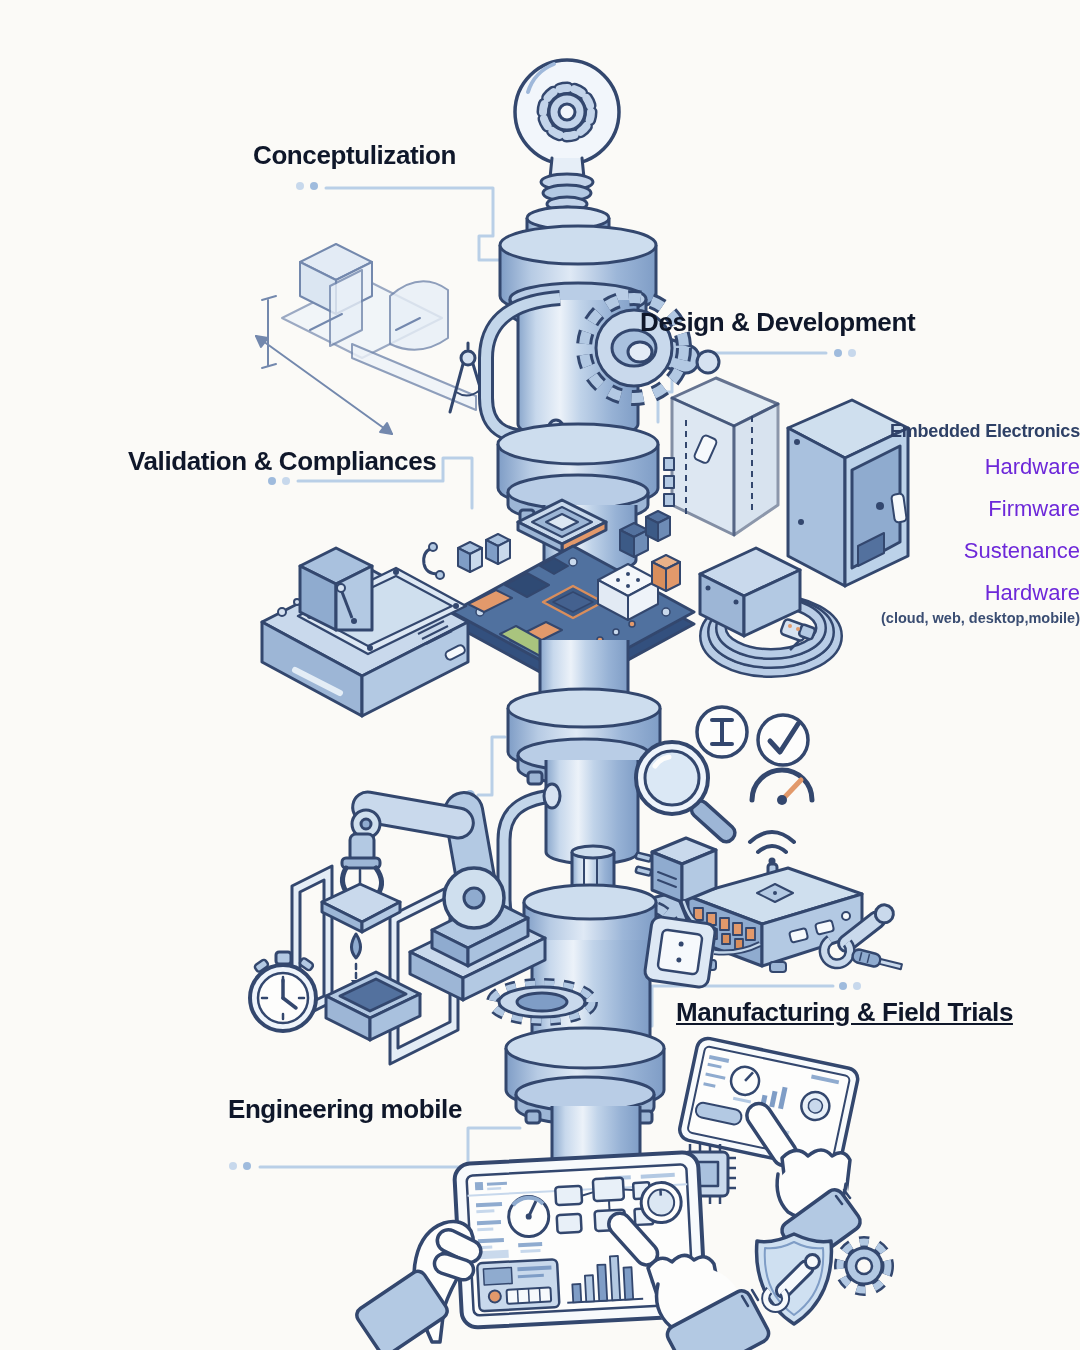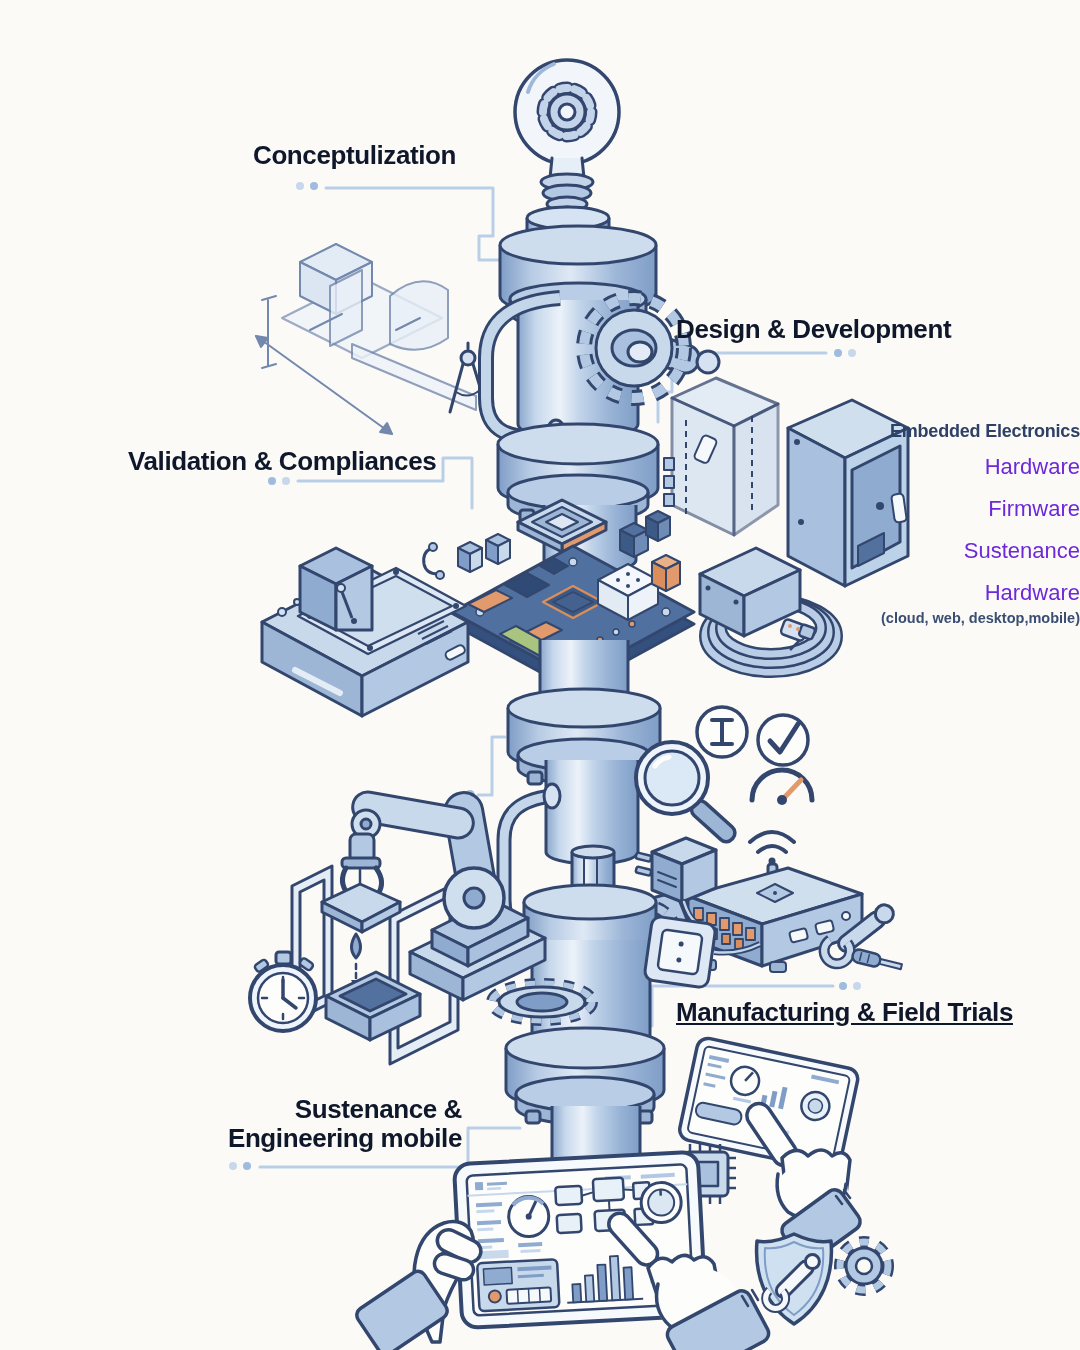--- a/index.html
+++ b/index.html
@@ -610,25 +610,24 @@
 </g>
 <g>
   <circle cx="864" cy="1266" r="24" fill="none" stroke="#33476e" stroke-width="12" stroke-dasharray="9 9"></circle>
   <circle cx="864" cy="1266" r="24" fill="none" stroke="#b3c9e3" stroke-width="7" stroke-dasharray="9 9"></circle>
   <circle cx="864" cy="1266" r="18" fill="#b3c9e3" stroke="#33476e" stroke-width="3"></circle>
   <circle cx="864" cy="1266" r="8" fill="#fbfaf7" stroke="#33476e" stroke-width="2.5"></circle>
 </g>
 </svg>
 
 <div class="stage" style="left:253px;top:140px;">Conceptulization</div>
-<div class="stage" style="left:676px;top:307px;margin-top:7px;">Design &amp; Development</div>
+<div class="stage" style="left:640px;top:307px;">Design &amp; Development</div>
 <div class="stage" style="left:128px;top:446px;">Validation &amp; Compliances</div>
 <div class="stage" style="left:676px;top:997px;text-decoration:underline;">Manufacturing &amp; Field Trials</div>
 <div class="stage sust" style="left:190px;top:1095px;width:272px;">
-  <div>Sustenance &amp;</div>
   <div>Engineering mobile</div>
 </div>
 
 <div class="embed">
   <div class="t">Embedded Electronics</div>
   <div class="i">Hardware</div>
   <div class="i">Firmware</div>
   <div class="i">Sustenance</div>
   <div class="i">Hardware</div>
   <div class="n">(cloud, web, desktop,mobile)</div>

